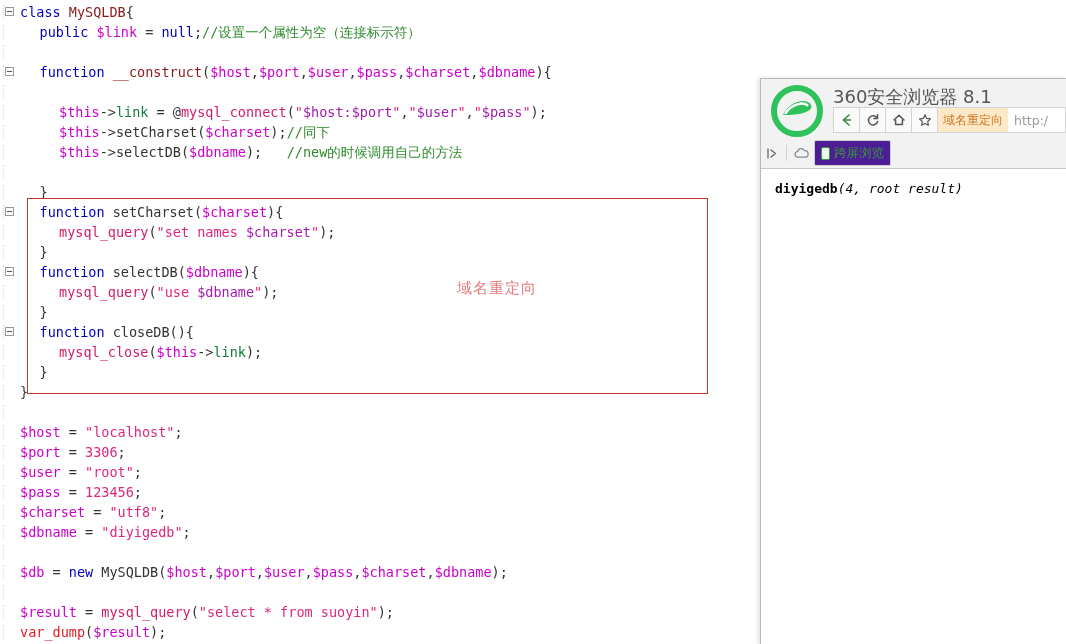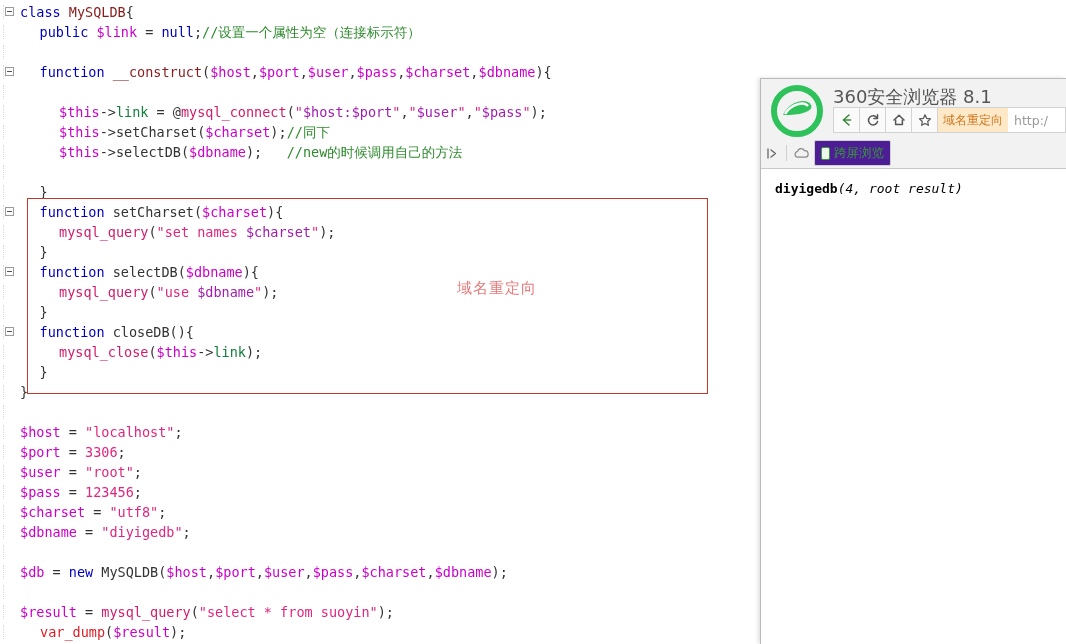--- a/index.html
+++ b/index.html
@@ -33,21 +33,21 @@
     width:0;
   }
   
   .k   {color:#0000c0;}            
   .cls {color:#8b1a1a;}            
   .var {color:#cc00cc;}            
   .str {color:#e0267f;}            
   .num {color:#e0267f;}            
   .cm  {color:#2e8b2e;}            
   .fn  {color:#d21b6a;}            
-  .fnr {color:#e01b24;margin-left:20px;}            
+  .fnr {color:#e01b24;}            
   .prop{color:#15803d;}            
   .pun {color:#333333;}            
   .op  {color:#333333;}
   .at  {color:#333333;}
   .strin{color:#a21caf;}           
 
   
   .fold{
     position:absolute;left:5px;width:9px;height:9px;
     border:1px solid #9a9a9a;background:#fcfcfc;

